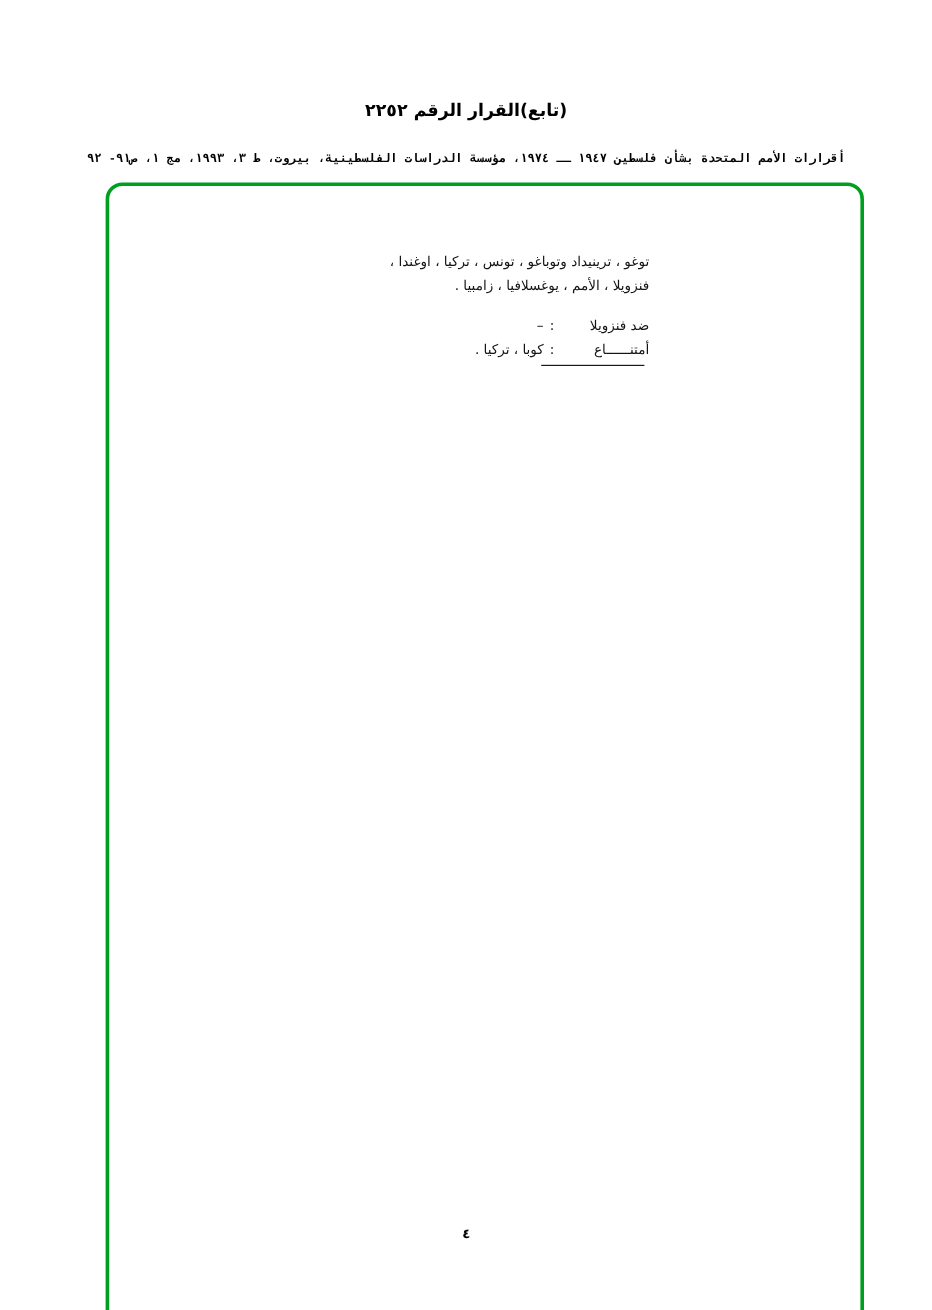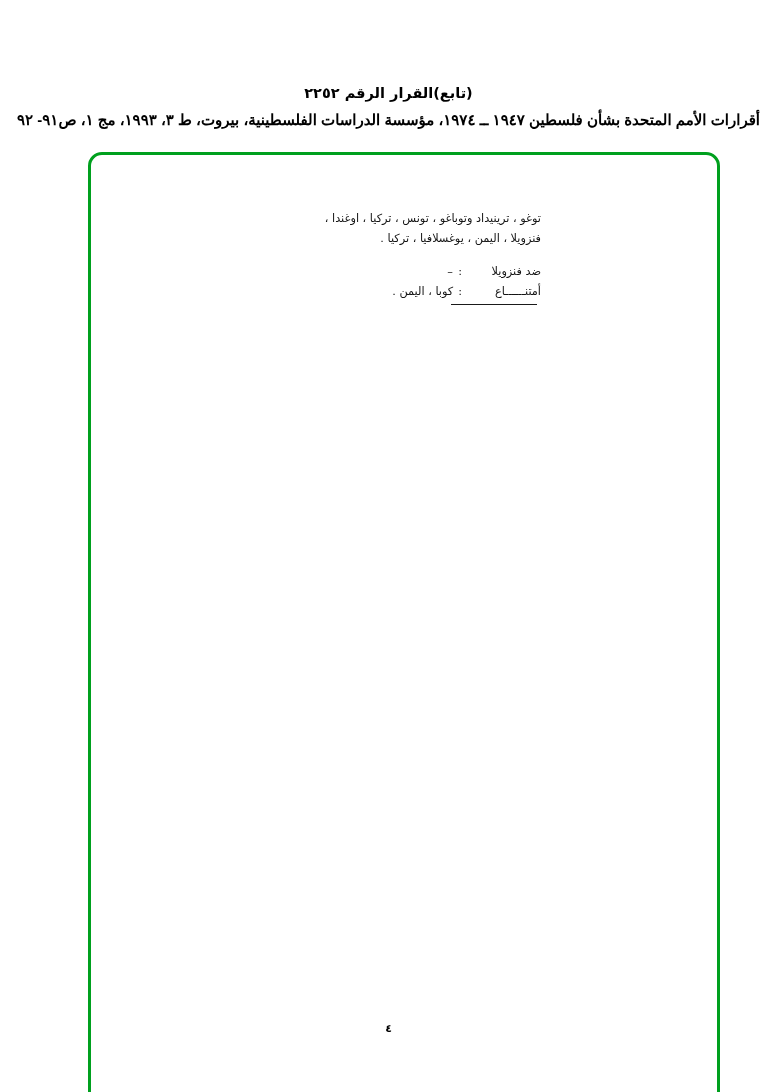--- a/index.html
+++ b/index.html
@@ -26,23 +26,23 @@
   .doc-title {
     font-family: "DejaVu Sans", sans-serif;
     font-size: 14.5px;
     font-weight: bold;
     color: #000000;
     letter-spacing: 0.5px;
     line-height: 1.3;
     direction: rtl;
   }
   .doc-subtitle {
-    margin-top: 6px;
-    font-family: Liberation Sans, sans-serif;
-    font-size: 15px;
+    margin-top: 24px;
+    font-family: Liberation Mono, monospace;
+    font-size: 10px;
     font-weight: bold;
     color: #000000;
     direction: rtl;
     line-height: 1.4;
   }
 
   
   .page-frame {
     position: absolute;
     top: 152px;
@@ -122,32 +122,32 @@
 
 <div class="doc-header">
   <div class="doc-title">(تابع)القرار الرقم  ٢٢٥٢</div>
   <div class="doc-subtitle">أقرارات الأمم المتحدة بشأن فلسطين ١٩٤٧ ــ ١٩٧٤، مؤسسة الدراسات الفلسطينية، بيروت، ط ٣، ١٩٩٣، مج ١، ص٩١- ٩٢</div>
 </div>
 
 <div class="page-frame">
 
   <div class="scan-body">
     <p>توغو ، ترينيداد وتوباغو ، تونس ، تركيا ، اوغندا ،</p>
-    <p>فنزويلا ، اليمن ، يوغسلافيا ، تركيا .</p>
+    <p>فنزويلا ، الأمم ، يوغسلافيا ، زامبيا .</p>
 
     <div class="vote-block">
       <div class="vote-row">
         <span class="vote-label">ضد فنزويلا</span>
         <span class="vote-colon">:</span>
         <span class="vote-value">–</span>
       </div>
       <div class="vote-row">
         <span class="vote-label">أمتنــــــاع</span>
         <span class="vote-colon">:</span>
-        <span class="vote-value">كوبا ، اليمن .</span>
+        <span class="vote-value">كوبا ، تركيا .</span>
       </div>
       <div class="rule-under"></div>
     </div>
   </div>
 
 </div>
 
 <div class="page-number">٤</div>
 
 </body></html>

